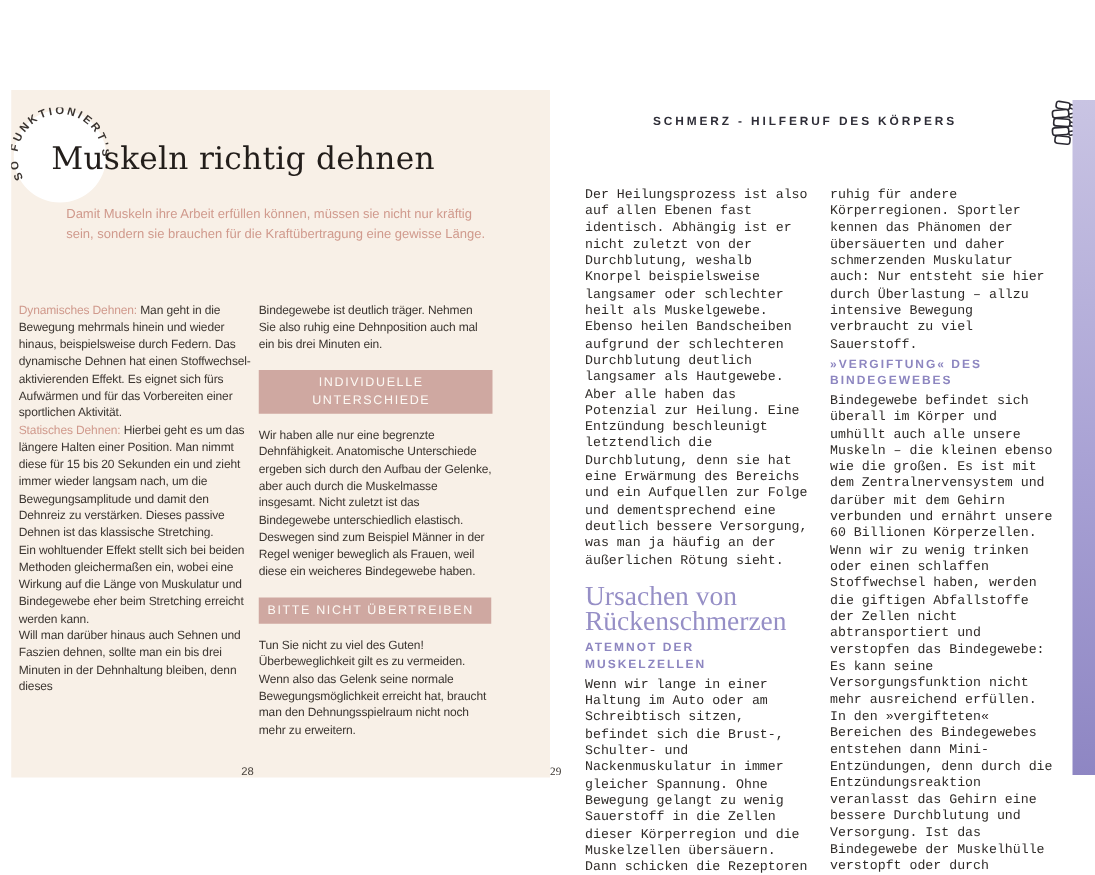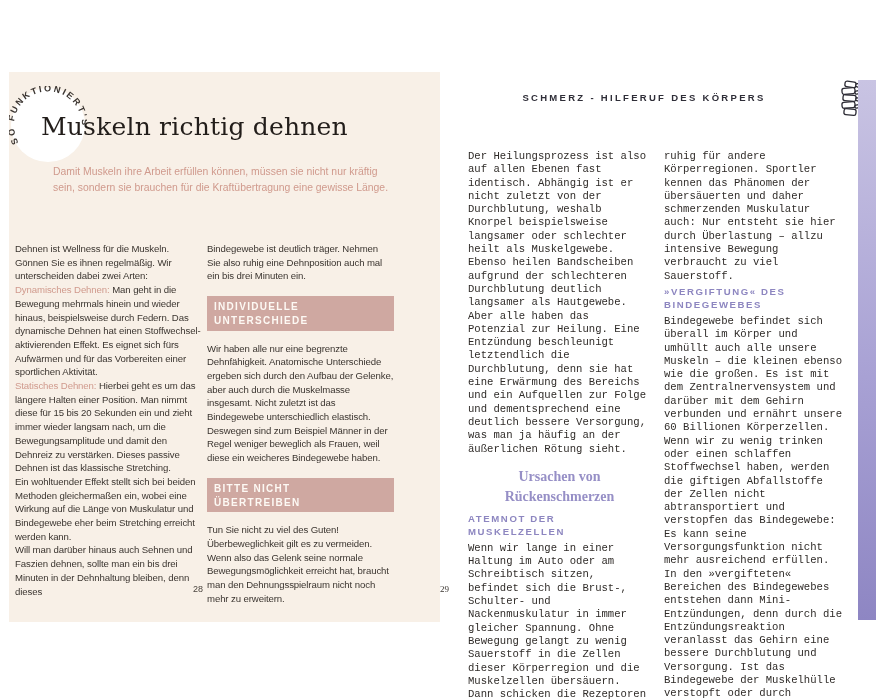--- a/index.html
+++ b/index.html
@@ -15,35 +15,35 @@
   .page-subtitle{position:absolute;left:32px;top:80px;margin:12px;width:348px;
                  font-size:10.4px;line-height:16.4px;color:var(--accent-pink,#d49a8c);}
   .lcol{position:absolute;top:170px;width:187px;font-size:9.6px;line-height:13.7px;
         color:#3b3530;letter-spacing:-.1px;}
   .lcol-1{left:6px;}
   .lcol-2{left:198px;}
   .lcol p{margin:0;}
   .pink-label{color:var(--accent-pink,#c99c90);}
   .rose-heading{display:inline-block;margin:13px 0 11px 0;padding:4px 14px 3px 7px;
                 background:var(--accent-rose,#cfa8a1);color:#fdf9f4;
-                font-size:10px;font-weight:bold;letter-spacing:1.3px;}
-  .pageno{position:absolute;bottom:28px;font-size:9px;color:#4a443e;}
+                font-size:10px;font-weight:normal;letter-spacing:1.3px;text-align:center;}
+  .pageno{position:absolute;bottom:0;font-size:9px;color:#4a443e;}
   .pageno-left{left:184px;}
   
   .right-page{position:absolute;left:440px;top:72px;width:418px;height:550px;background:#ffffff;padding-left:20px;}
   .running-head{position:absolute;left:0;right:30px;top:20px;margin:0;text-align:center;
                 font-size:9.5px;font-weight:bold;letter-spacing:2.3px;color:#2f2e38;}
   .spine{position:absolute;right:12px;top:8px;width:30px;height:38px;}
   .rcol{position:absolute;top:78px;width:183px;font-family:"Liberation Serif",serif;
         font-size:10.6px;line-height:13.3px;color:#2f2b28;}
   .rcol-1{left:28px;}
   .rcol-2{left:224px;}
   .rcol p{margin:0;font-family:Liberation Mono, monospace;}
-  .purple-title{margin:11px 0 4px 0;font-family:"Liberation Serif",serif;font-weight:bold;
-                font-size:14px;line-height:20px;color:var(--purple-heading,#968fc6);text-align:center;}
+  .purple-title{margin:11px 0 4px 0;font-family:"Liberation Serif",serif;font-weight:normal;
+                font-size:22px;line-height:20px;color:var(--purple-heading,#968fc6);}
   .purple-sub{margin:5px 0 4px 0;font-family:"Liberation Sans",sans-serif;font-size:9.6px;
               font-weight:bold;letter-spacing:1.6px;line-height:13px;
               color:var(--purple-sub,#8d86c0);}
   .purple-sub.spaced-top{margin-top:2px;}
   .ital{font-style:italic;}
   .pageno-right{left:0;right:0;text-align:left;font-family:"Liberation Serif",serif;color:#3a3530;}
   
   .edge-strip{position:absolute;left:858px;top:80px;width:18px;height:540px;
               background:linear-gradient(180deg,var(--strip-top,#c9c4e3) 0%,#a8a1d4 55%,var(--strip-bottom,#8e86c3) 100%);}
 </style>
@@ -61,21 +61,20 @@
         </defs>
       <text font-family="Liberation Sans, sans-serif" font-size="9" letter-spacing="2.1" fill="#3a3430" font-weight="bold">
         <textPath href="#stampArc" startOffset="4">SO FUNKTIONIERT'S</textPath>
       </text>
     </svg>
 
     <h1 class="page-title">Muskeln richtig dehnen</h1>
     <p class="page-subtitle">Damit Muskeln ihre Arbeit erfüllen können, müssen sie nicht nur kräftig sein, sondern sie brauchen für die Kraftübertragung eine gewisse Länge.</p>
 
     <div class="lcol lcol-1">
-      <p><span>Dehnen ist Wellness für die Muskeln. Gönnen Sie es ihnen regelmäßig. Wir unterscheiden dabei zwei Arten:</span></p>
       <p>
         <span class="pink-label">Dynamisches Dehnen:</span>
         <span>Man geht in die Bewegung mehrmals hinein und wieder hinaus, beispielsweise durch Federn. Das dynamische Dehnen hat einen Stoffwechsel-aktivierenden Effekt. Es eignet sich fürs Aufwärmen und für das Vorbereiten einer sportlichen Aktivität.</span>
       </p>
       <p>
         <span class="pink-label">Statisches Dehnen:</span>
         <span>Hierbei geht es um das längere Halten einer Position. Man nimmt diese für 15 bis 20 Sekunden ein und zieht immer wieder langsam nach, um die Bewegungsamplitude und damit den Dehnreiz zu verstärken. Dieses passive Dehnen ist das klassische Stretching.</span>
       </p>
       <p>Ein wohltuender Effekt stellt sich bei beiden Methoden gleichermaßen ein, wobei eine Wirkung auf die Länge von Muskulatur und Bindegewebe eher beim Stretching erreicht werden kann.</p>
       <p>Will man darüber hinaus auch Sehnen und Faszien dehnen, sollte man ein bis drei Minuten in der Dehnhaltung bleiben, denn dieses</p>

